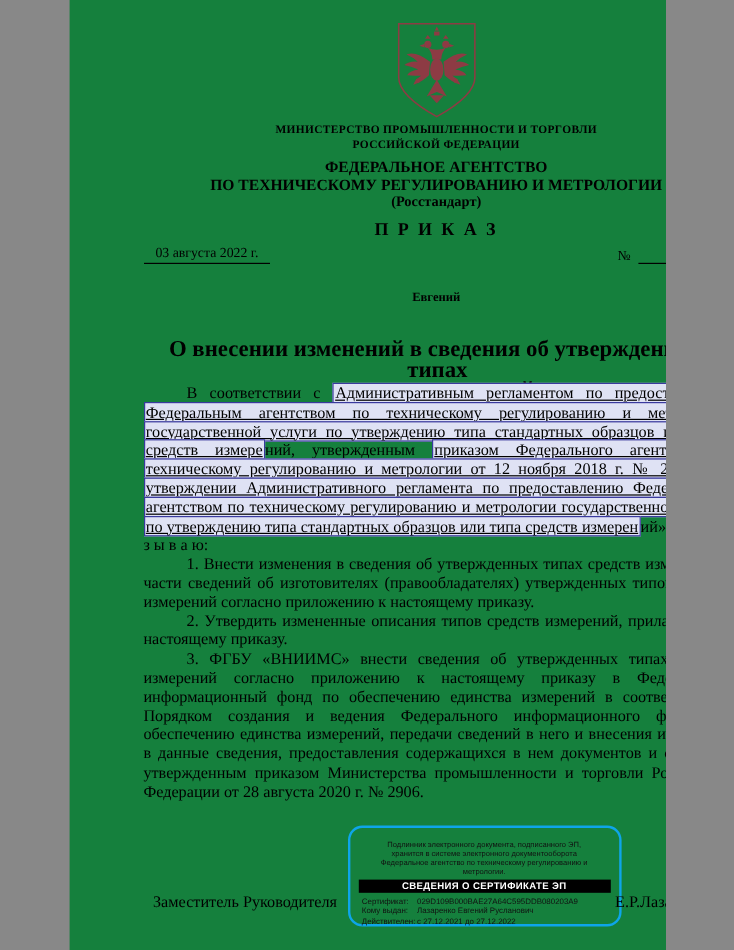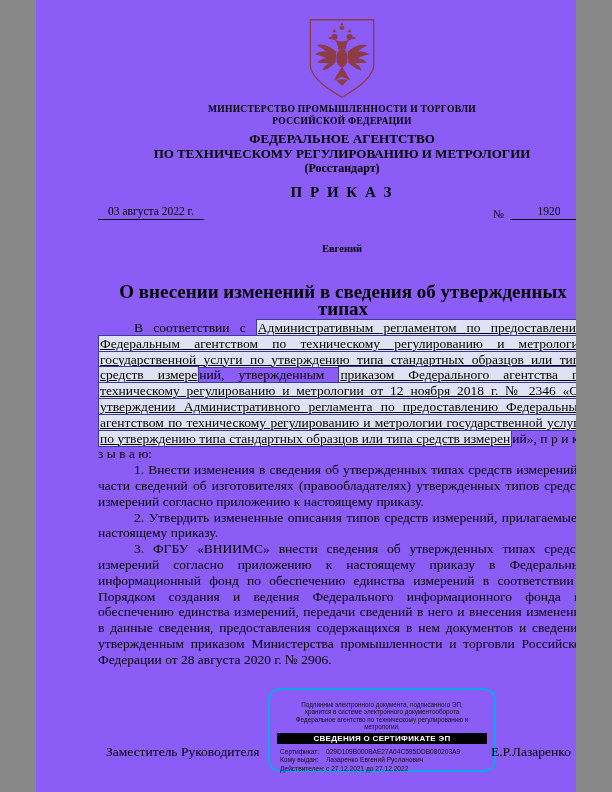--- a/index.html
+++ b/index.html
@@ -1,18 +1,18 @@
 <!DOCTYPE html>
 <html lang="ru"><head>
 <meta charset="utf-8">
 <style>
   html,body{margin:0;padding:0;background:#888;}
   .page{
-    position:relative;width:540px;height:792px;margin:0 auto;
-    background:#8b5cf6;overflow:hidden;color:#000;
+    position:relative;width:497px;height:792px;margin:0 auto;
+    background:#15803d;overflow:hidden;color:#000;
     font-family:"Liberation Serif","DejaVu Serif",serif;
     text-decoration:underline;
   }
   
   .emblem{position:absolute;top:16px;left:0;width:612px;text-align:center;}
   .ministry{position:absolute;top:104px;left:0;width:612px;text-align:center;
     font-weight:bold;font-size:9.5px;line-height:11.5px;letter-spacing:.3px;}
   .agency{position:absolute;top:131px;left:0;width:612px;text-align:center;
     font-weight:bold;font-size:13px;line-height:15px;}
   .agency-short{position:absolute;top:161px;left:0;width:612px;text-align:center;

